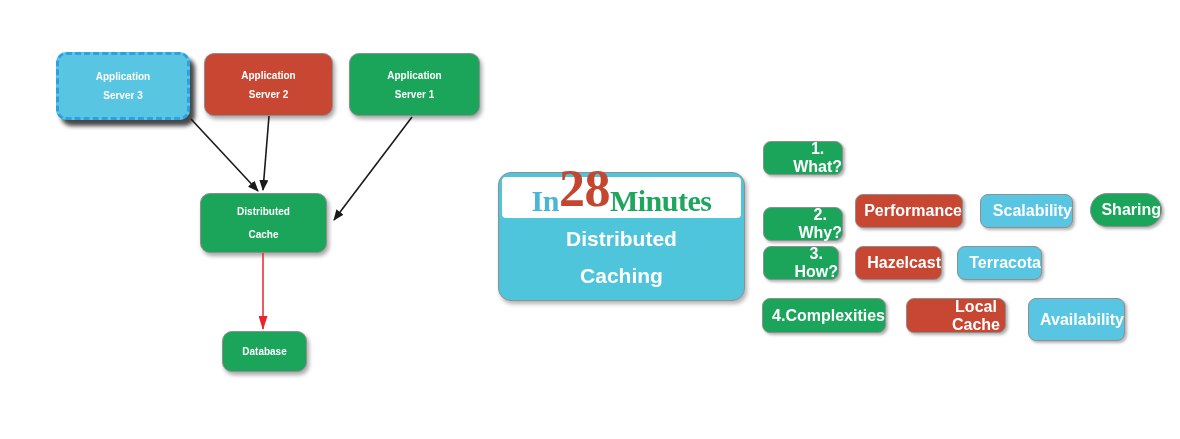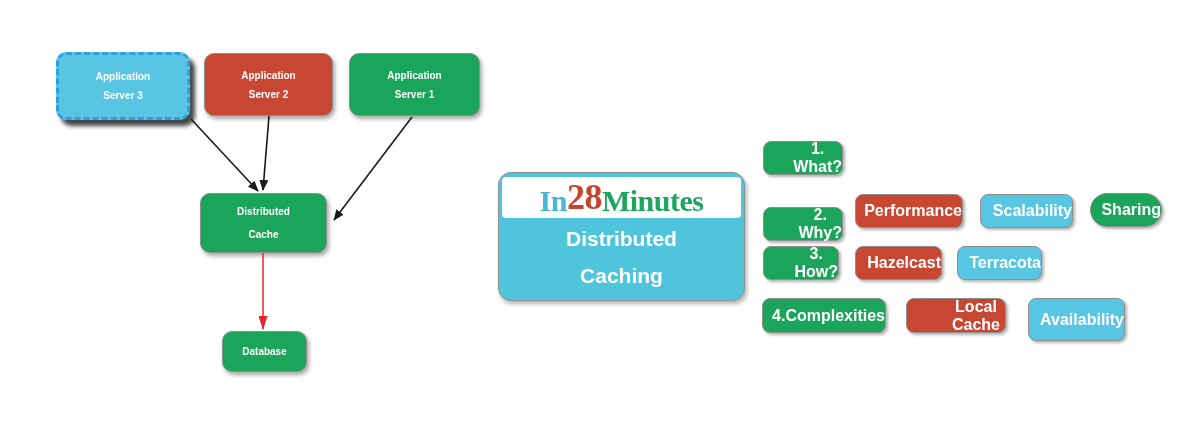--- a/index.html
+++ b/index.html
@@ -71,21 +71,21 @@
     background: #ffffff;
     border-radius: 4px;
     display: flex;
     align-items: flex-end;
     justify-content: center;
     font-family: "Liberation Serif", serif;
     font-weight: bold;
     letter-spacing: -0.5px;
   }
   .brand-part1 { color: var(--logo-in);      font-size: 30px; }
-  .brand-part2 { color: var(--logo-28);      font-size: 36px; }
+  .brand-part2 { color: var(--logo-28);      font-size: 52px; }
   .brand-part3 { color: var(--logo-minutes); font-size: 30px; }
   #logo-title {
     position: absolute;
     left: 0; right: 0; top: 47px;
     text-align: center;
     color: #ffffff;
     font-weight: bold;
     font-size: 21px;
     line-height: 37px;
   }

